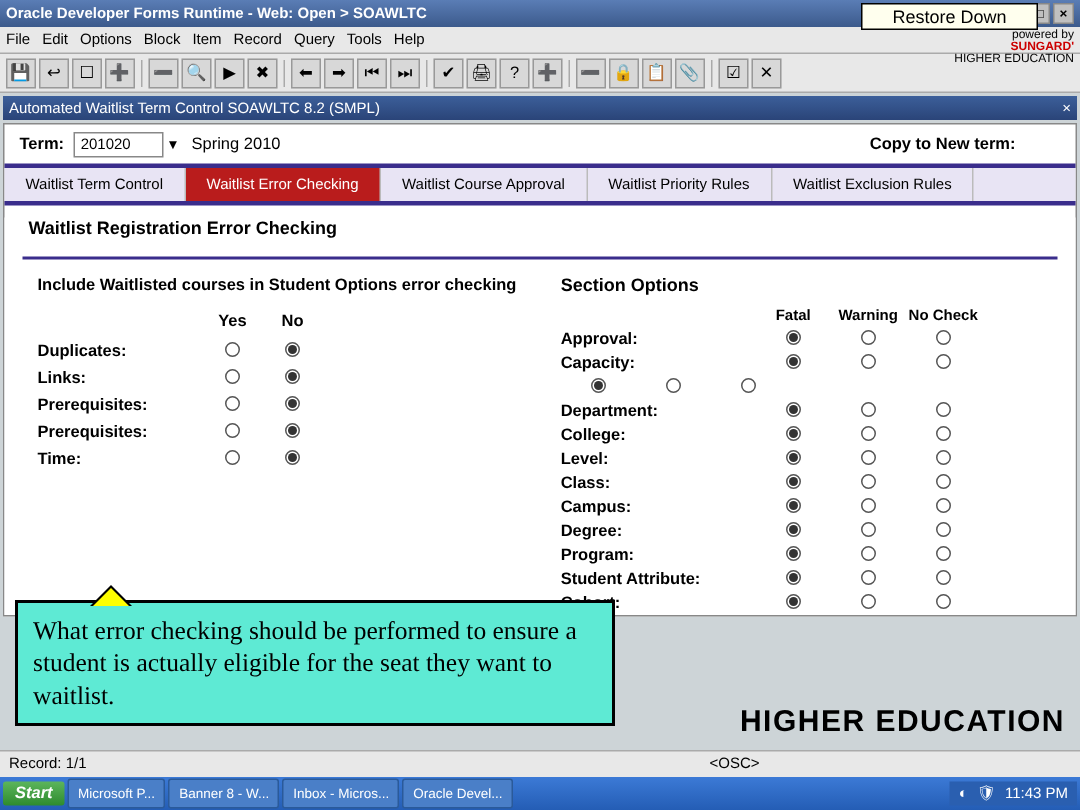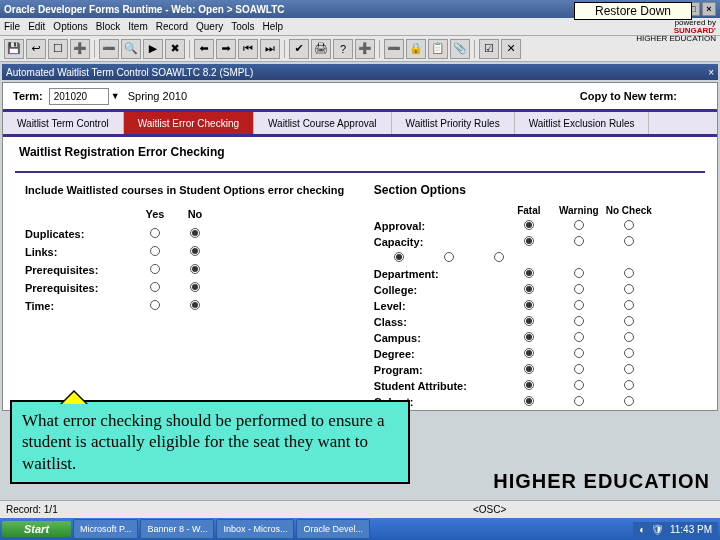--- a/index.html
+++ b/index.html
@@ -49,21 +49,21 @@
 .opt-row { display: flex; align-items: center; height: 16px; }
 .opt-row .lbl { width: 130px; font-weight: bold; font-size: 11px; }
 .opt-row .radio { width: 50px; text-align: center; }
 .callout { position: absolute; left: 10px; top: 400px; width: 400px; background: #5eead4; border: 2px solid #000; padding: 8px 10px; font-family: 'Times New Roman', serif; font-size: 17px; line-height: 1.25; z-index: 5; }
 .triangle { position: absolute; top: -10px; left: 50px; width: 0; height: 0; border-left: 12px solid transparent; border-right: 12px solid transparent; border-bottom: 12px solid #ffff00; }
 .triangle::before { content: ''; position: absolute; left: -14px; top: -2px; border-left: 14px solid transparent; border-right: 14px solid transparent; border-bottom: 14px solid #000; z-index: -1; }
 .status-bar { position: absolute; bottom: 22px; left: 0; right: 0; height: 18px; background: #e8e8e8; border-top: 1px solid #aaa; display: flex; align-items: center; padding: 0 6px; font-size: 10px; }
 .status-bar .rec { margin-right: auto; }
 .status-bar .osc { margin: 0 auto; }
 .taskbar { position: absolute; bottom: 0; left: 0; right: 0; height: 22px; background: linear-gradient(#3c7ad6, #245db5); display: flex; align-items: center; padding: 0 2px; gap: 2px; }
-.start { background: linear-gradient(#5cb55c, #2e8b2e); color: #fff; font-weight: bold; padding: 2px 22px; font-size: 11px; border-radius: 2px; cursor: pointer; font-style: italic; }
+.start { background: linear-gradient(#5cb55c, #2e8b2e); color: #fff; font-weight: bold; padding: 2px 8px; font-size: 11px; border-radius: 2px; cursor: pointer; font-style: italic; }
 .task { background: #4a7fc8; color: #fff; font-size: 9px; padding: 4px 6px; border: 1px solid #2a5a9a; cursor: pointer; max-width: 90px; overflow: hidden; white-space: nowrap; border-radius: 2px; }
 .tray { margin-left: auto; background: #2a5fb0; color: #fff; padding: 2px 6px; font-size: 10px; display: flex; gap: 6px; align-items: center; }
 .big-edu { position: absolute; right: 10px; top: 470px; font-size: 20px; font-weight: 900; letter-spacing: 1px; }
 </style>
 </head>
 <body>
 
 <div class="title-bar">
   <span class="txt">Oracle Developer Forms Runtime - Web: Open &gt; SOAWLTC</span>
   <div class="winbtns">

